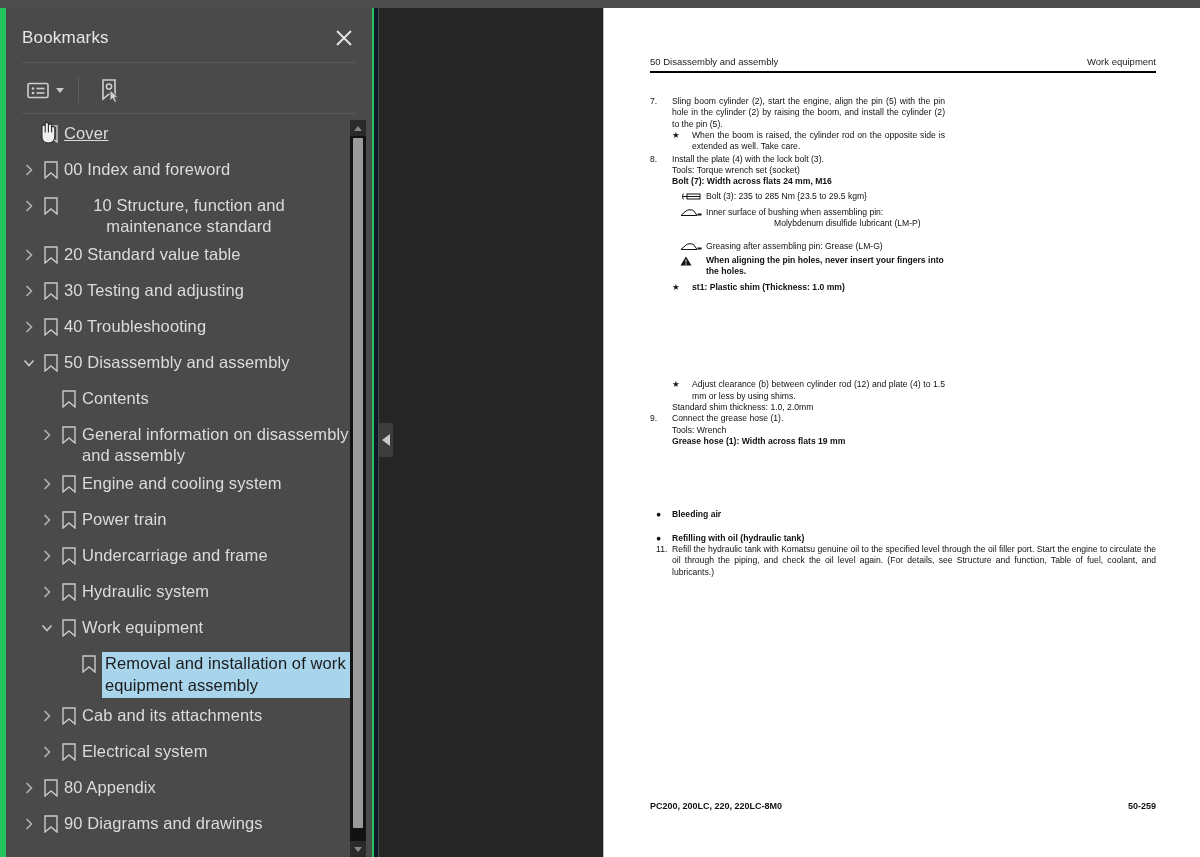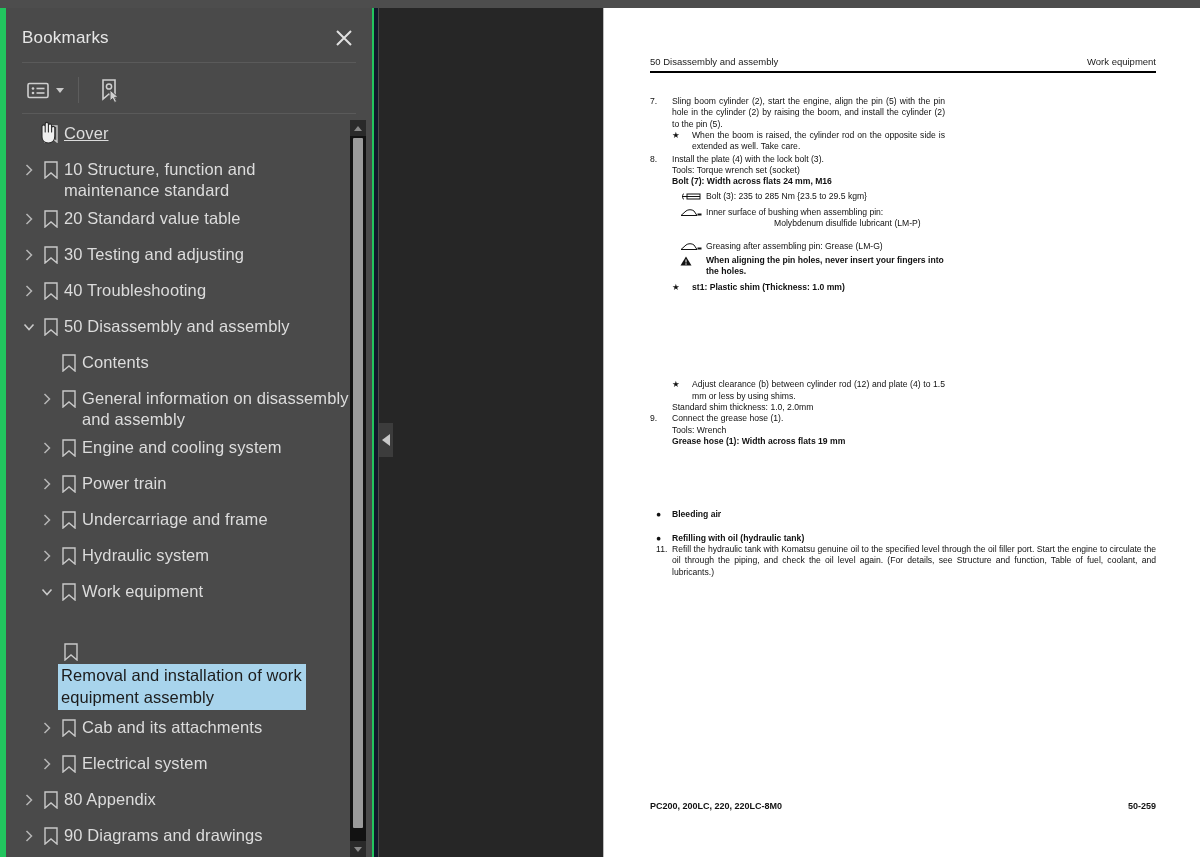--- a/index.html
+++ b/index.html
@@ -39,23 +39,23 @@
   .row .twisty { width:18px; min-width:18px; height:24px; display:flex; align-items:center;
      justify-content:center; cursor:pointer; }
   .row .bm { width:26px; min-width:26px; height:24px; display:flex; align-items:center;
      justify-content:center; }
   .label { font-size:16.5px; color:#dcdcdc; line-height:1.28; padding-top:1px;
      letter-spacing:.1px; }
   .row.hovered .label { text-decoration:underline; }
   .row.selected .label { background:#a8d4ec; color:#1c1c1c; outline:1px dotted #4a4a4a;
      padding:1px 3px 2px 3px; display:inline-block; }
 
-  .lvl0 { padding-left:14px; }
+  .lvl0 { padding-left:14px;text-align:center; }
   .lvl1 { padding-left:32px; }
-  .lvl2 { padding-left:52px;flex-direction:column; }
+  .lvl2 { padding-left:52px; }
 
   .label.w1 { max-width:250px; }
   .label.w2 { max-width:272px; }
   .label.w3 { max-width:248px; }
 
   .cursor-hand { position:absolute; left:30px; top:112px; width:22px; height:24px;
      pointer-events:none; z-index:20; }
 
   
   .sb { position:absolute; right:6px; top:112px; width:16px; height:737px; background:#121212; }
@@ -156,20 +156,33 @@
       <div class="row lvl0 hovered">
         <span class="twisty"></span>
         <span class="bm">
           <svg width="14" height="18" viewBox="0 0 14 18">
                 <path d="M1 1 h12 v16 l-6 -5 l-6 5 z" fill="none" stroke="#c9c9c9" stroke-width="1.4"></path>
               </svg>
         </span>
         <span class="label">Cover</span>
       </div>
 
+      <div class="row lvl0">
+        <span class="twisty">
+          <svg width="12" height="14" viewBox="0 0 12 14">
+                <path d="M3.5 2 L8.5 7 L3.5 12" fill="none" stroke="#b6b6b6" stroke-width="1.5"></path>
+              </svg>
+        </span>
+        <span class="bm">
+          <svg width="14" height="18" viewBox="0 0 14 18">
+                <path d="M1 1 h12 v16 l-6 -5 l-6 5 z" fill="none" stroke="#c9c9c9" stroke-width="1.4"></path>
+              </svg>
+        </span>
+        <span class="label">00 Index and foreword</span>
+      </div>
 
 
       <div class="row lvl0">
         <span class="twisty">
           <svg width="12" height="14" viewBox="0 0 12 14">
                 <path d="M3.5 2 L8.5 7 L3.5 12" fill="none" stroke="#b6b6b6" stroke-width="1.5"></path>
               </svg>
         </span>
         <span class="bm">
           <svg width="14" height="18" viewBox="0 0 14 18">

